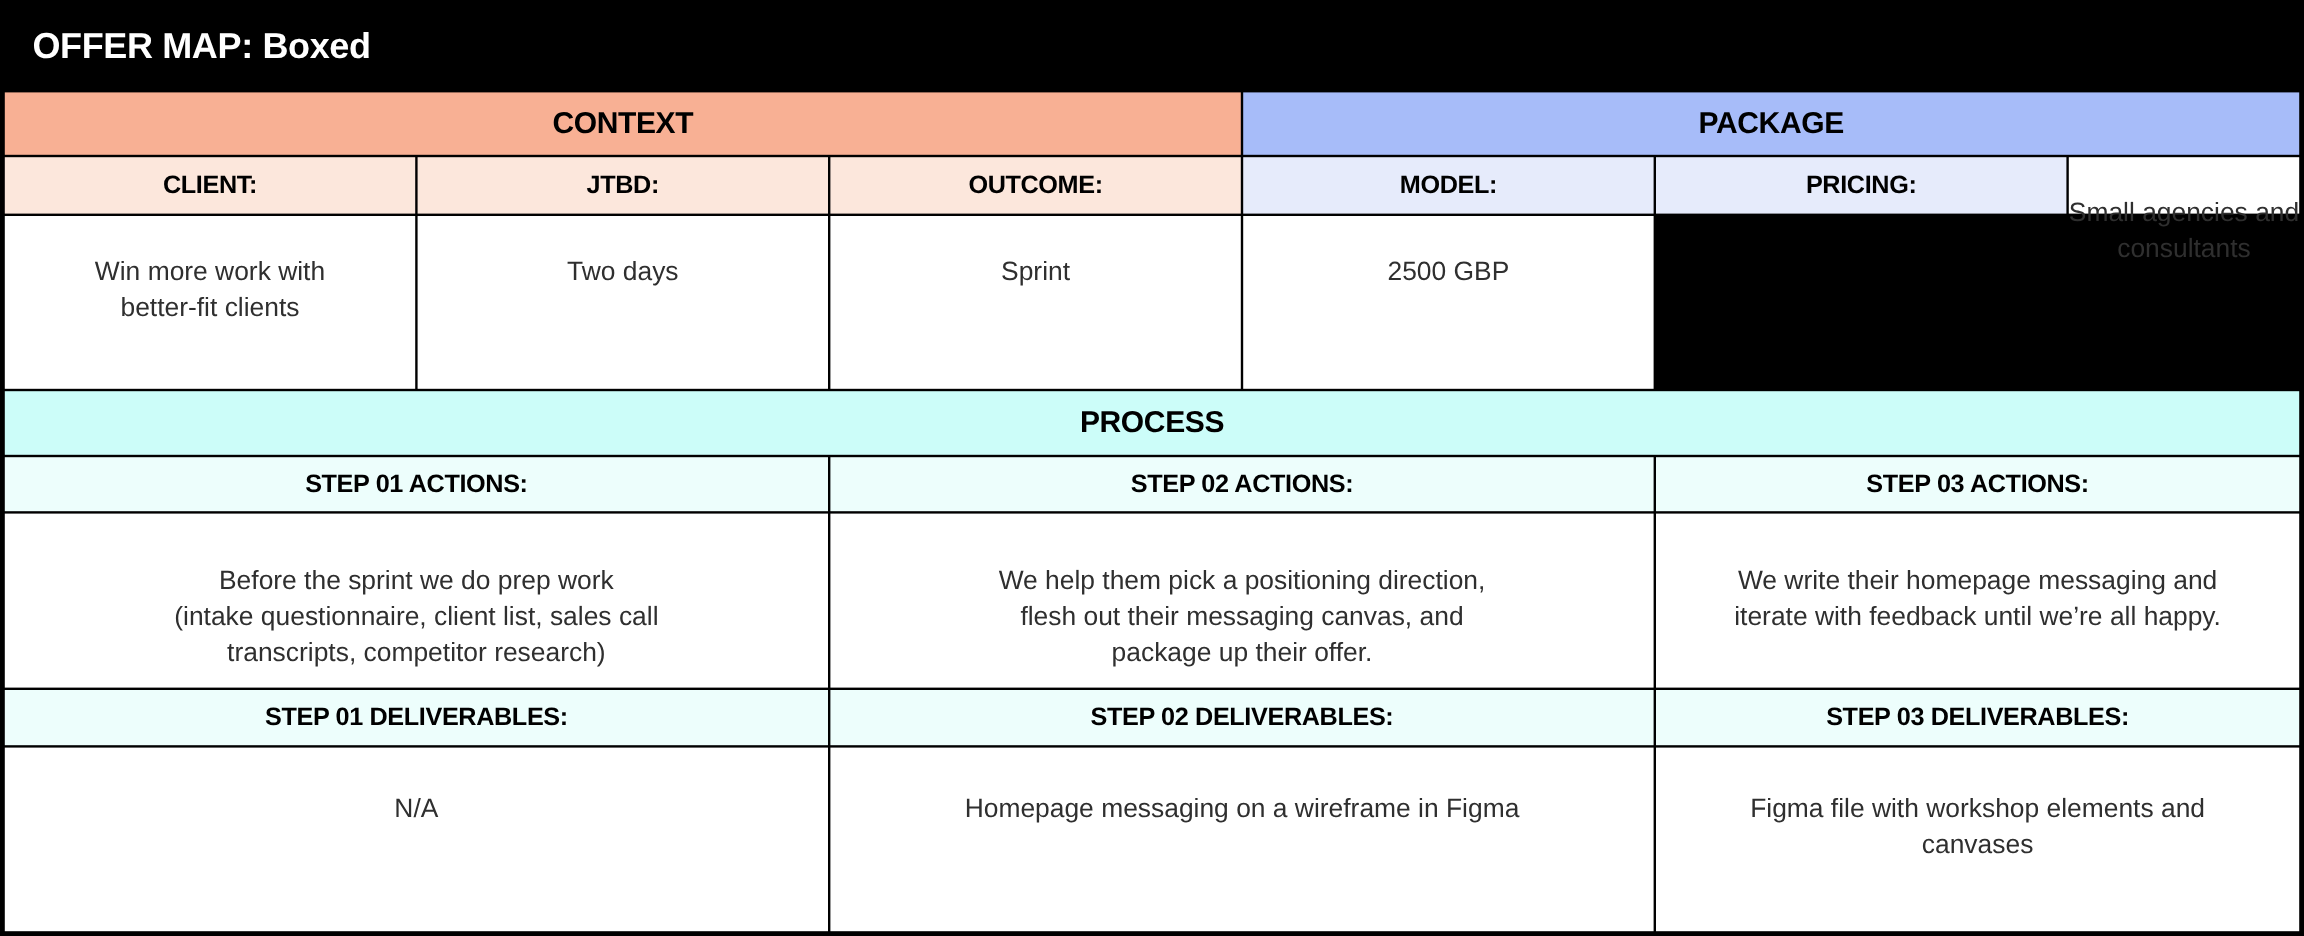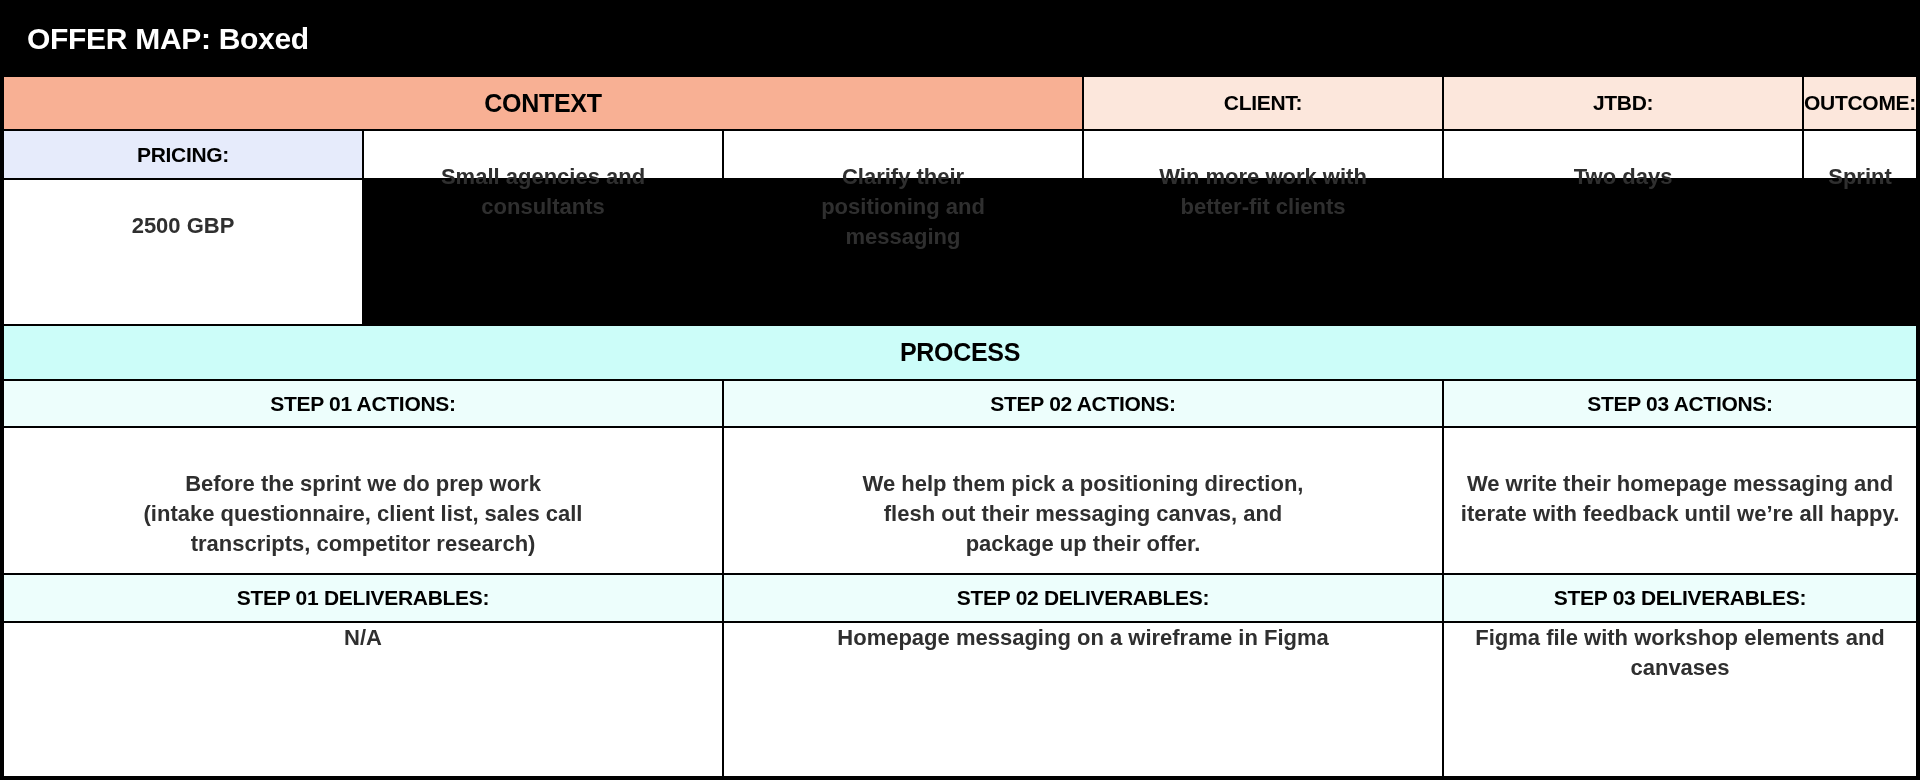--- a/index.html
+++ b/index.html
@@ -33,49 +33,48 @@
   .sec.ctx  { background: var(--context-header-bg, #f8b094); }
   .sec.pkg  { background: var(--package-header-bg, #a7bcf9); }
   .sec.proc { background: var(--process-header-bg, #ccfdf9); }
 
   .sub { font-weight: 700; font-size: 21px; letter-spacing: -0.3px; }
   .sub.ctx  { background: var(--context-label-bg, #fce7dc); }
   .sub.pkg  { background: var(--package-label-bg, #e6ebfb); }
   .sub.proc { background: var(--process-label-bg, #edfefc); }
 
   .val { background: var(--cell-bg, #fff); color: var(--body-text, #2f2f2f);
-         font-size: 22px; line-height: 30px; font-weight: 700;
+         font-size: 22px; line-height: 30px; font-weight: 400;
          align-items: flex-start; white-space: pre-line; }
   .val.top32 { padding-top: 31px; }
   .val.top40 { padding-top: 41px; }
-  .val.top36 { }
+  .val.top36 { padding-top: 36px; }
 </style>
 </head>
 <body>
 
 <div class="page">
 
   <header class="titlebar">
     <h1>OFFER MAP: Boxed</h1>
   </header>
 
   <div class="grid">
 
     <div class="cell sec ctx span3">CONTEXT</div>
+    <div class="cell sec pkg span3">PACKAGE</div>
 
     <div class="cell sub ctx">CLIENT:</div>
     <div class="cell sub ctx">JTBD:</div>
     <div class="cell sub ctx">OUTCOME:</div>
+    <div class="cell sub pkg">MODEL:</div>
     <div class="cell sub pkg">PRICING:</div>
 
     <div class="cell val top32">Small agencies and
 consultants</div>
-    <div class="cell val top32">Clarify their
-positioning and
-messaging</div>
     <div class="cell val top32">Win more work with
 better-fit clients</div>
     <div class="cell val top32">Two days</div>
     <div class="cell val top32">Sprint</div>
     <div class="cell val top32">2500 GBP</div>
 
     <div class="cell sec proc span6">PROCESS</div>
 
     <div class="cell sub proc span2">STEP 01 ACTIONS:</div>
     <div class="cell sub proc span2">STEP 02 ACTIONS:</div>

